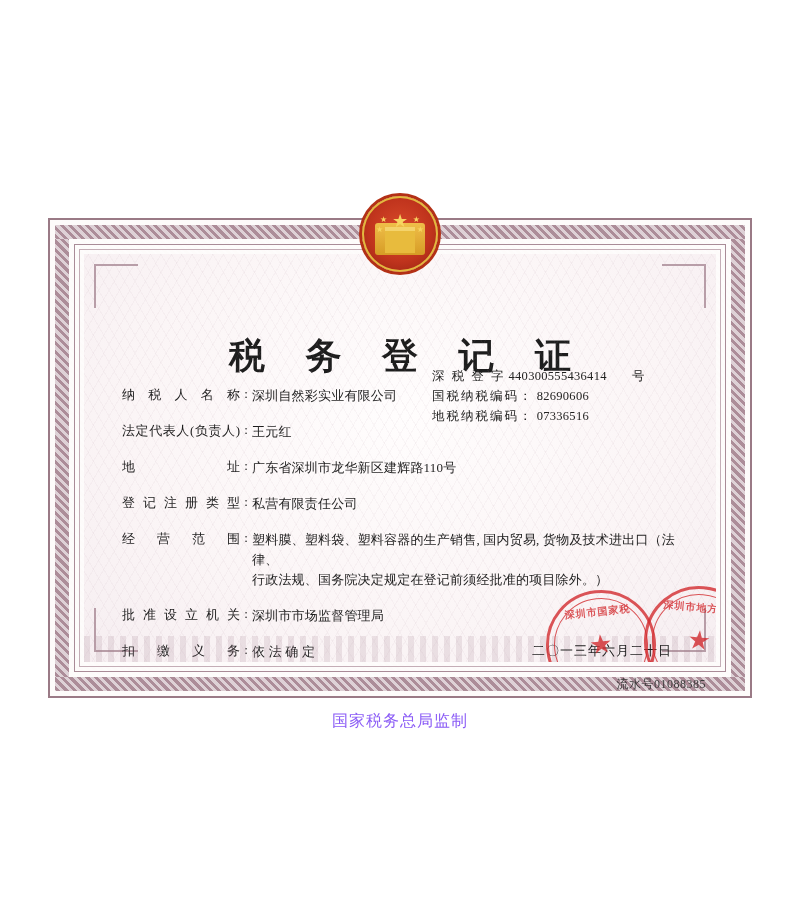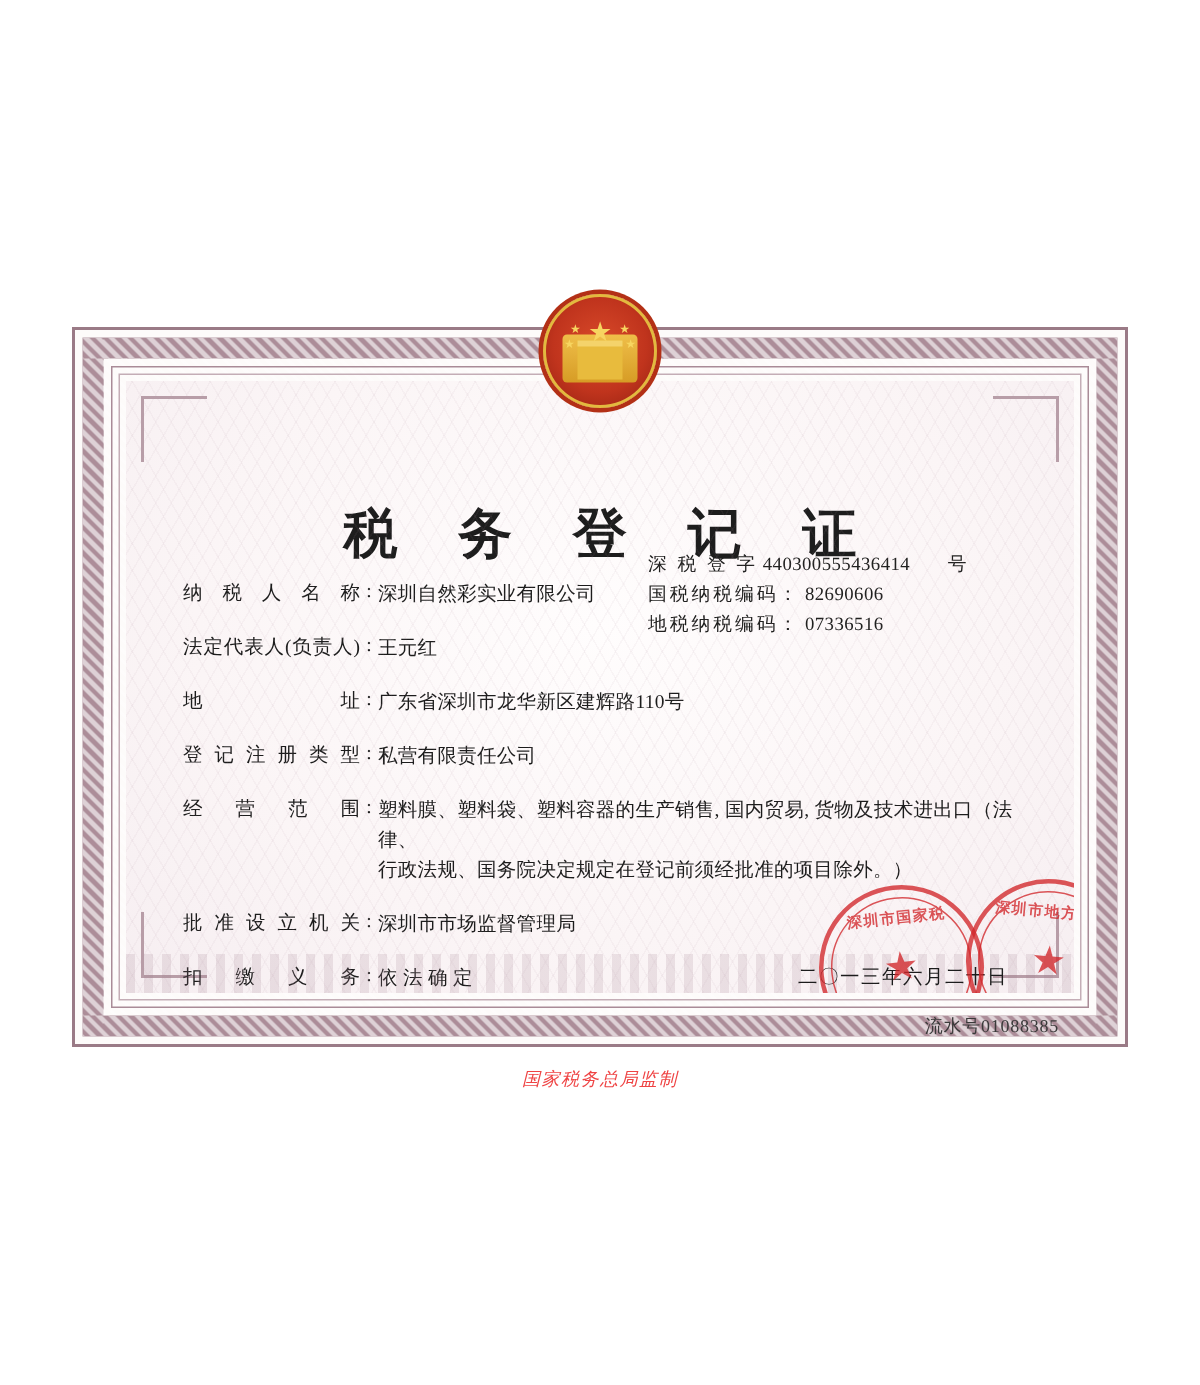--- a/index.html
+++ b/index.html
@@ -285,24 +285,23 @@
         rgba(255,255,255,0) 6px 12px);
     opacity: .8;
   }
 
   
   .footer-center {
     position: absolute;
     left: 0; right: 0;
     top: 711px;
     text-align: center;
-    font-size: 12px;
-    color: #ef4444;
+    font-size: 16px;
+    color: #8b5cf6;
     letter-spacing: 1px;
-    font-style: italic;
   }
   .footer-right {
     position: absolute;
     right: 94px;
     top: 676px;
     font-size: 12px;
     color: #3a3a3a;
     letter-spacing: .5px;
   }
 </style>

